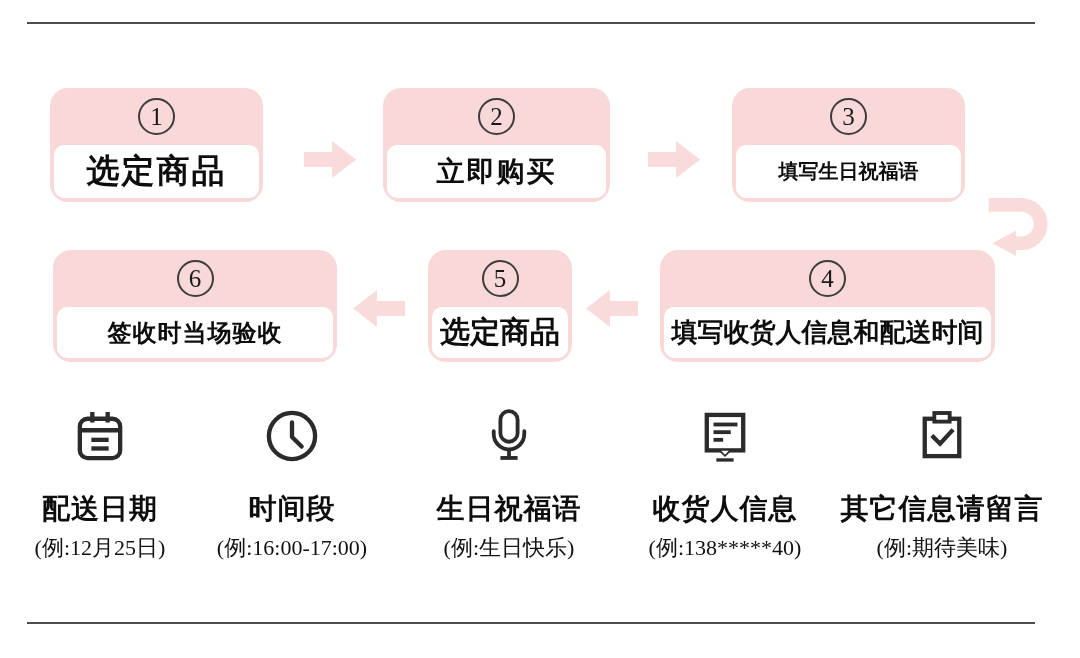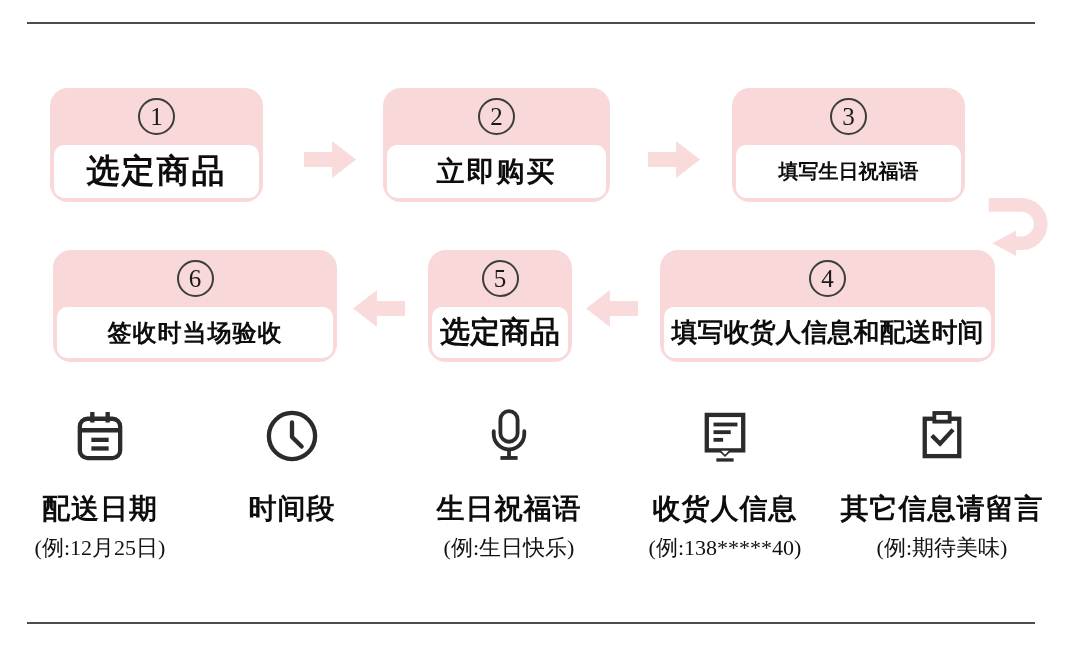--- a/index.html
+++ b/index.html
@@ -227,20 +227,21 @@
   </div>
 
   <div class="legend-col c2">
     <div class="legend-icon">
       <svg viewBox="0 0 54 54" width="52" height="52" aria-hidden="true">
         <circle cx="27" cy="27" r="24" fill="none" stroke="currentColor" stroke-width="4.5"></circle>
         <path d="M27 13 L27 28 L37 38" fill="none" stroke="currentColor" stroke-width="4.5" stroke-linecap="round" stroke-linejoin="round"></path>
       </svg>
     </div>
     <div class="legend-title">时间段</div>
+    <div class="legend-example">(例:16:00-17:00)</div>
   </div>
 
   <div class="legend-col c3">
     <div class="legend-icon">
       <svg viewBox="0 0 44 58" width="42" height="56" aria-hidden="true">
         <rect x="13" y="3" width="18" height="32" rx="9" fill="none" stroke="currentColor" stroke-width="4"></rect>
         <path d="M6 24 v3 a16 16 0 0 0 32 0 v-3" fill="none" stroke="currentColor" stroke-width="4" stroke-linecap="round"></path>
         <line x1="22" y1="43" x2="22" y2="52" stroke="currentColor" stroke-width="4"></line>
         <line x1="13" y1="52" x2="31" y2="52" stroke="currentColor" stroke-width="4"></line>
       </svg>

